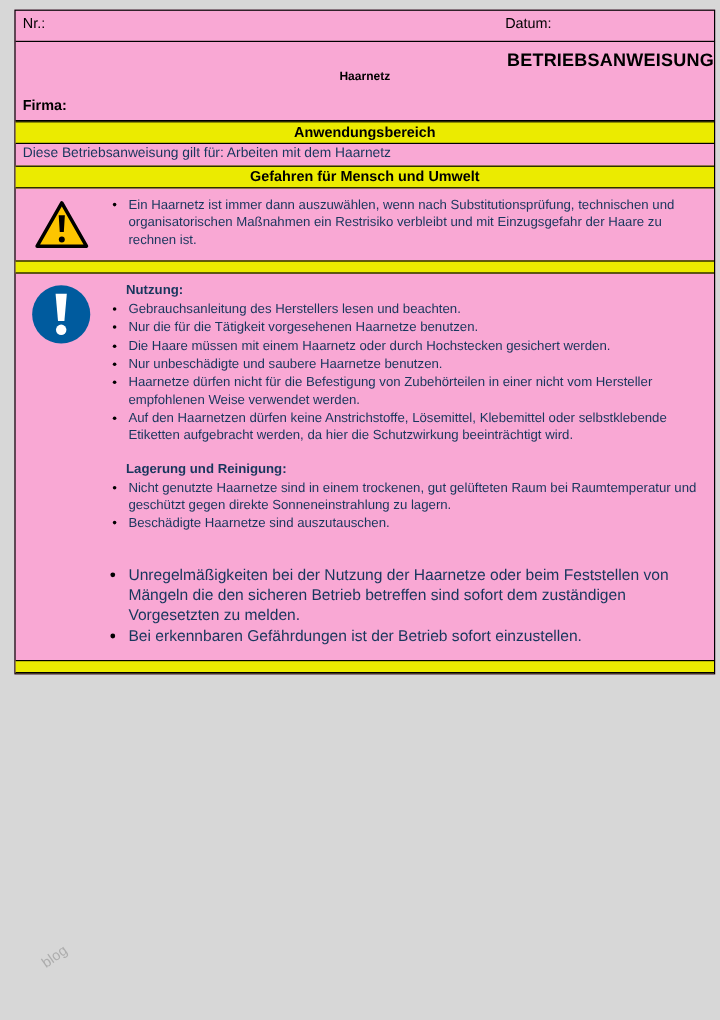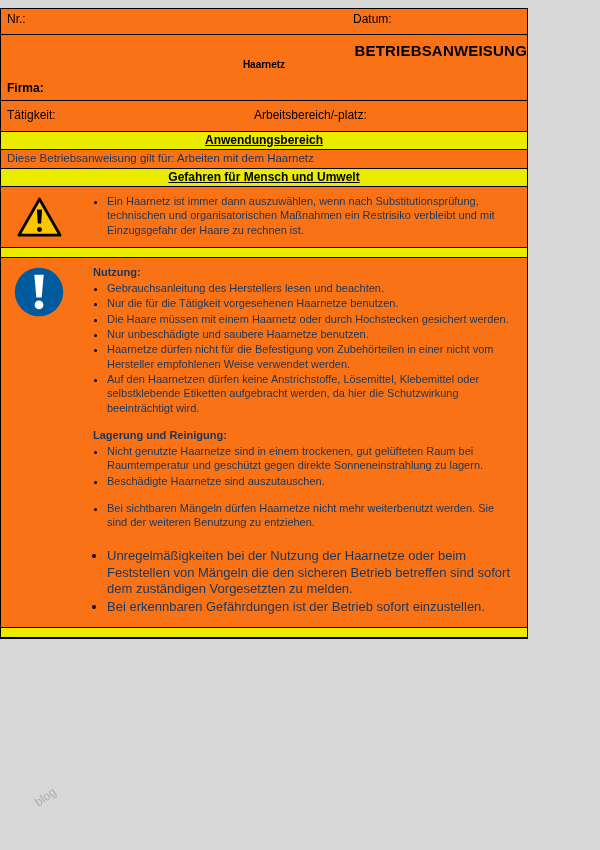--- a/index.html
+++ b/index.html
@@ -7,23 +7,23 @@
   body {
     width: 600px; height: 850px;
     background: #d7d7d7;
     position: relative;
     overflow: hidden;
     font-family: "Liberation Sans", sans-serif;
     color: #000;
   }
   .doc {
     position: absolute;
-    left: 0; top: 8px;
-    width: 528px;
-    background: #f97316;
+    left: 12px; top: 8px;
+    width: 584px;
+    background: #f9a8d4;
     border: 1px solid #000;
   }
   .row-top {
     display: flex;
     padding: 3px 6px 8px 6px;
     border-bottom: 1px solid #000;
     font-size: 12px;
   }
   .row-top .nr { flex: 1; }
   .row-top .datum { width: 168px; }
@@ -42,21 +42,20 @@
   }
   .taetigkeit-row .t-label { width: 247px; }
   .bar {
     background: #ebeb00;
     border-top: 1px solid #000;
     border-bottom: 1px solid #000;
     text-align: center;
     font-size: 12px;
     font-weight: bold;
     padding: 1px 0 2px 0;
-    text-decoration: underline;
   }
   .bar.blank { height: 11px; padding: 0; }
   .gilt-row {
     padding: 2px 6px 4px 6px;
     font-size: 11.5px;
     color: #17365d;
   }
   .icon-section { display: flex; }
   .icon-col {
     width: 76px;
@@ -67,21 +66,21 @@
     padding-top: 9px;
   }
   .sec-body {
     flex: 1;
     padding: 7px 14px 9px 0;
     font-size: 11px;
     line-height: 1.3;
     color: #17365d;
   }
   ul.bullets { margin: 0; padding-left: 18px; }
-  ul.bullets li { margin: 0 0 1px 12px; }
+  ul.bullets li { margin: 0 0 1px 0; }
   ul.bullets li::marker { color: #000; }
   .group { margin-bottom: 13px; }
   .group:last-child { margin-bottom: 4px; }
   .group-h { font-weight: bold; margin-bottom: 2px; padding-left: 16px; }
   .stoer-sec {
     padding: 5px 14px 10px 76px;
     font-size: 13px;
     line-height: 1.3;
     color: #17365d;
   }
@@ -107,24 +106,20 @@
 
   <div class="title-block">
     <div class="title">BETRIEBSANWEISUNG</div>
     <div class="subtitle">Haarnetz</div>
   </div>
 
   <div class="firma-row">
     <span>Firma:</span>
   </div>
 
-  <div class="taetigkeit-row">
-    <span class="t-label">Tätigkeit:</span>
-    <span>Arbeitsbereich/-platz:</span>
-  </div>
 
   <div class="bar">Anwendungsbereich</div>
 
   <div class="gilt-row">Diese Betriebsanweisung gilt für: Arbeiten mit dem Haarnetz</div>
 
   <div class="bar">Gefahren für Mensch und Umwelt</div>
 
   <div class="icon-section">
     <div class="icon-col">
       <span>
@@ -170,24 +165,20 @@
       </div>
       <div class="group">
         <div class="group-h">Lagerung und Reinigung:</div>
         <ul class="bullets">
 
         <li>Nicht genutzte Haarnetze sind in einem trockenen, gut gelüfteten Raum bei Raumtemperatur und geschützt gegen direkte Sonneneinstrahlung zu lagern.</li>
             <li>Beschädigte Haarnetze sind auszutauschen.</li>
           </ul>
       </div>
       <div class="group">
-        <ul class="bullets">
-
-        <li>Bei sichtbaren Mängeln dürfen Haarnetze nicht mehr weiterbenutzt werden. Sie sind der weiteren Benutzung zu entziehen.</li>
-          </ul>
       </div>
     </div>
   </div>
 
 
   <div class="stoer-sec">
     <ul class="bullets">
 
     <li>Unregelmäßigkeiten bei der Nutzung der Haarnetze oder beim Feststellen von Mängeln die den sicheren Betrieb betreffen sind sofort dem zuständigen Vorgesetzten zu melden.</li>
         <li>Bei erkennbaren Gefährdungen ist der Betrieb sofort einzustellen.</li>

